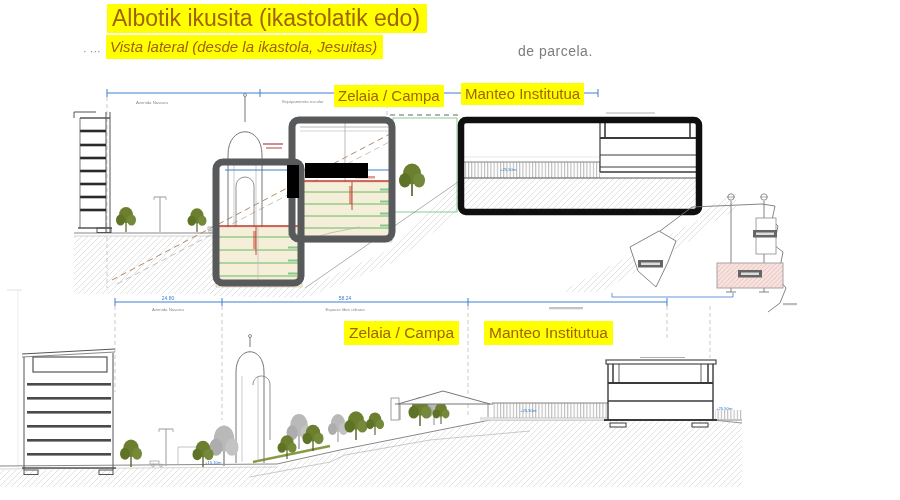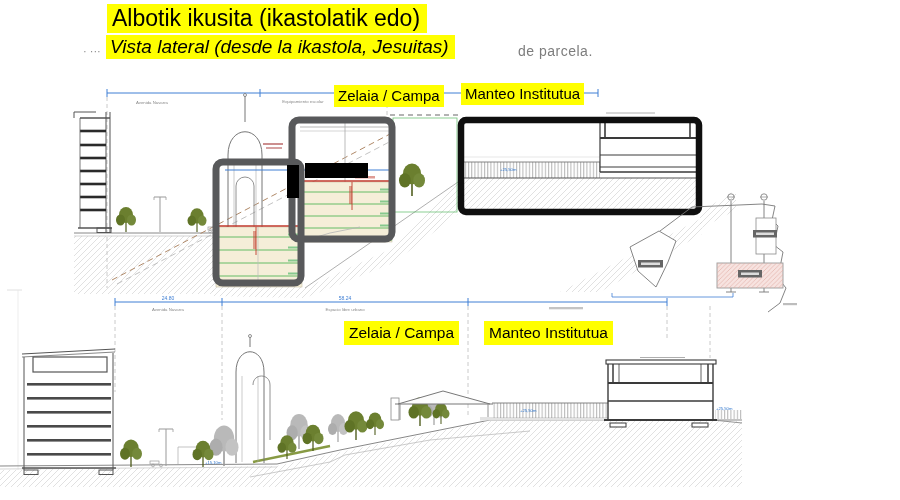--- a/index.html
+++ b/index.html
@@ -1,22 +1,22 @@
 <!DOCTYPE html>
 <html><head>
 <meta charset="utf-8">
 <style>
   html,body{margin:0;padding:0;background:#fff;}
   .stage{position:relative;width:900px;height:500px;background:#fff;overflow:hidden;
          font-family:"Liberation Sans",sans-serif;}
   .stage svg{position:absolute;left:0;top:0;}
-  .overlay{position:absolute;white-space:nowrap;color:#000000;z-index:5;}
+  .overlay{position:absolute;white-space:nowrap;color:#a16207;z-index:5;}
   .hl{background:#ffff00;}
   .title{left:107px;top:4px;font-size:23px;line-height:29px;padding:0 7px 0 5px;}
-  .subtitle{left:106px;top:35px;font-size:19px;line-height:24px;font-style:italic;padding:0 6px 0 4px;}
+  .subtitle{left:106px;top:35px;font-size:15px;line-height:24px;font-style:italic;padding:0 6px 0 4px;}
   .covered-left{left:83px;top:45px;font-size:11px;color:#8a8a8a;z-index:1;}
   .covered-right{left:518px;top:43px;font-size:14px;color:#7d7d7d;letter-spacing:.5px;z-index:1;}
   .lbl{font-size:15px;line-height:20px;padding:1px 4px;}
   .lbl-b{font-size:15.5px;line-height:20px;padding:2px 5px;}
   .top-field{left:334px;top:85px;}
   .top-school{left:461px;top:83px;}
   .bottom-field{left:344px;top:321px;}
   .bottom-school{left:484px;top:321px;}
 </style>
 </head>

